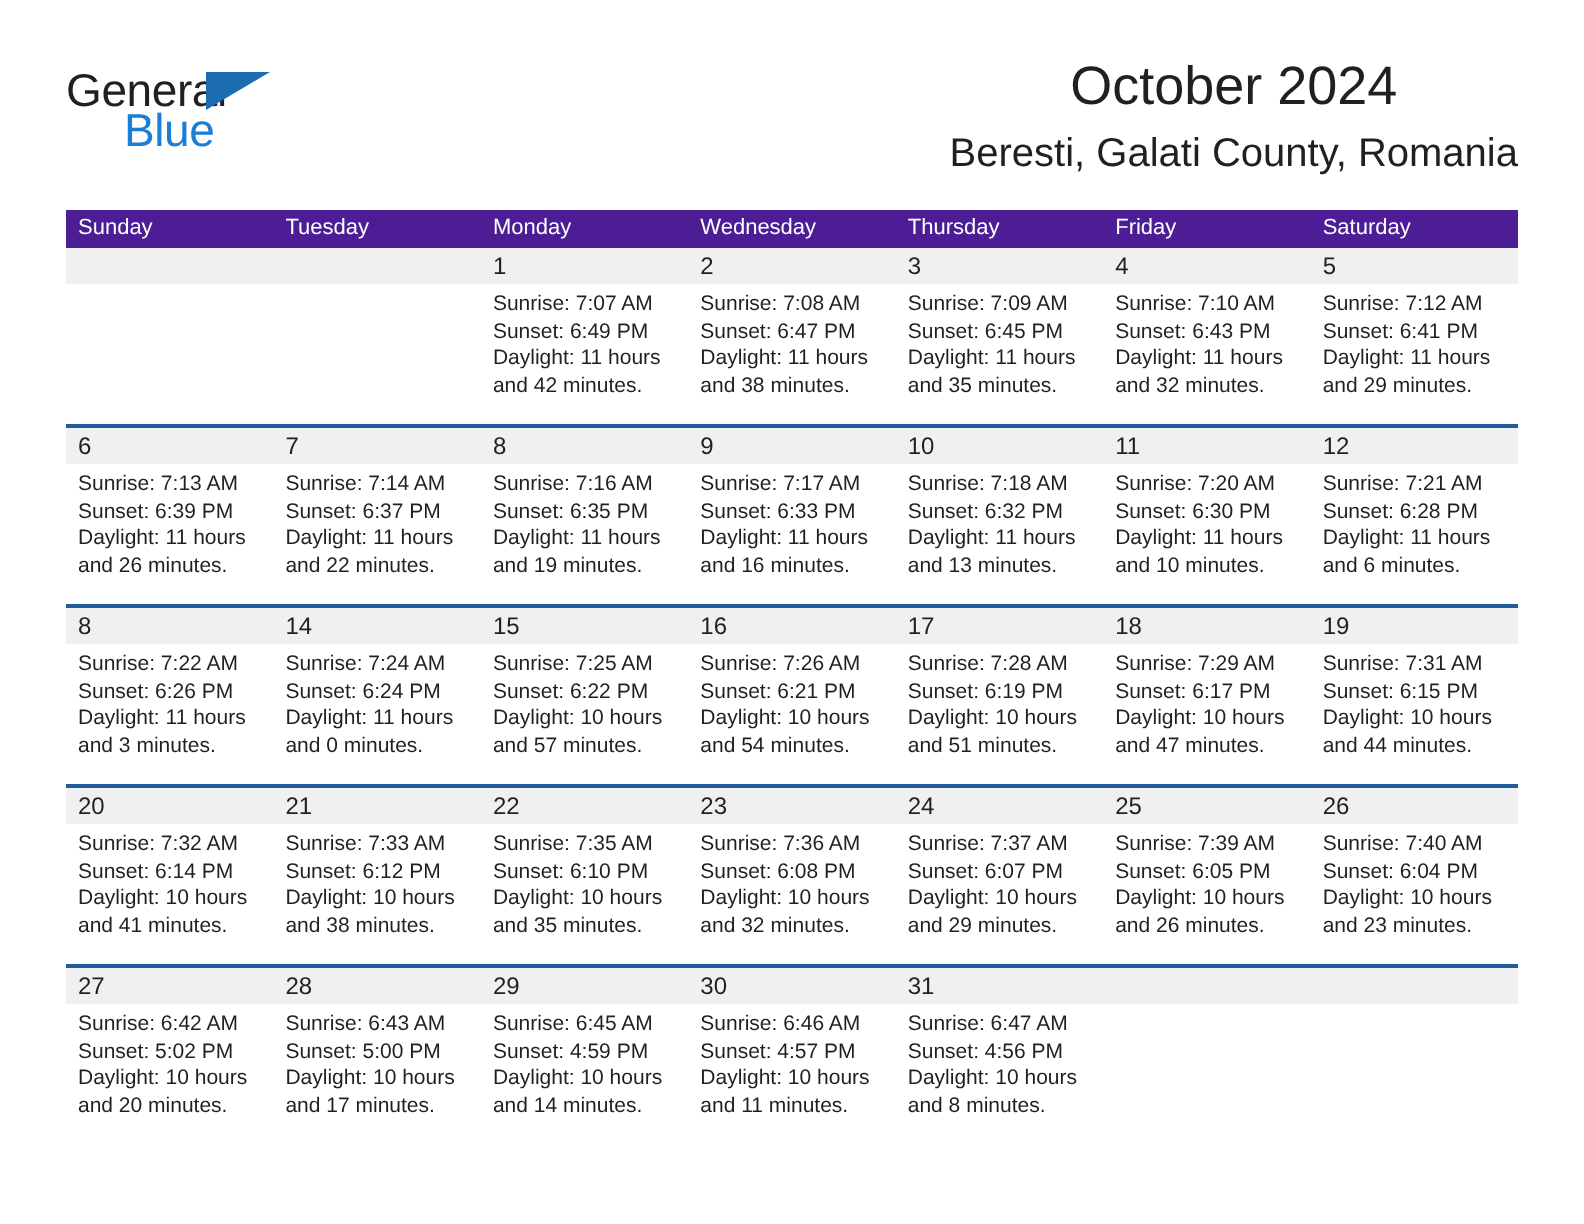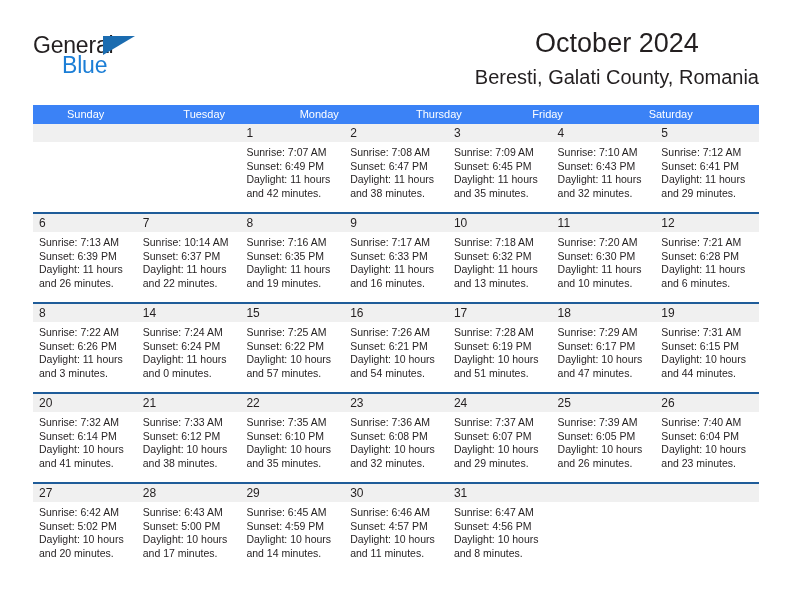--- a/index.html
+++ b/index.html
@@ -86,23 +86,22 @@
 
   
   .calendar {
     position: absolute;
     left: 33px;
     top: 105px;
     width: 726px;
   }
   .dow-row {
     display: flex;
-    background: #3b82f6;
+    background: #4c1d95;
     height: 19px;
-    padding-left: 28px;
   }
   .dow {
     flex: 1 1 0;
     color: #ffffff;
     font-size: 11px;
     line-height: 19px;
     padding-left: 6px;
     box-sizing: border-box;
     white-space: nowrap;
   }
@@ -168,20 +167,21 @@
     </div>
 
   </div>
 
   <div class="calendar">
 
     <div class="dow-row">
       <div class="dow">Sunday</div>
       <div class="dow">Tuesday</div>
       <div class="dow">Monday</div>
+      <div class="dow">Wednesday</div>
       <div class="dow">Thursday</div>
       <div class="dow">Friday</div>
       <div class="dow">Saturday</div>
     </div>
 
     <div id="weeks-container">
         <div class="week">
           <div class="week-numbers">
             <div class="daynum empty"></div>
             <div class="daynum empty"></div>
@@ -247,21 +247,21 @@
             <div class="daynum">12</div>
           </div>
           <div class="week-body">
             <div class="cell">
               <div class="ln">Sunrise: 7:13 AM</div>
               <div class="ln">Sunset: 6:39 PM</div>
               <div class="ln">Daylight: 11 hours</div>
               <div class="ln">and 26 minutes.</div>
             </div>
             <div class="cell">
-              <div class="ln">Sunrise: 10:14 AM</div>
+              <div class="ln">Sunrise: 7:14 AM</div>
               <div class="ln">Sunset: 6:37 PM</div>
               <div class="ln">Daylight: 11 hours</div>
               <div class="ln">and 22 minutes.</div>
             </div>
             <div class="cell">
               <div class="ln">Sunrise: 7:16 AM</div>
               <div class="ln">Sunset: 6:35 PM</div>
               <div class="ln">Daylight: 11 hours</div>
               <div class="ln">and 19 minutes.</div>
             </div>

